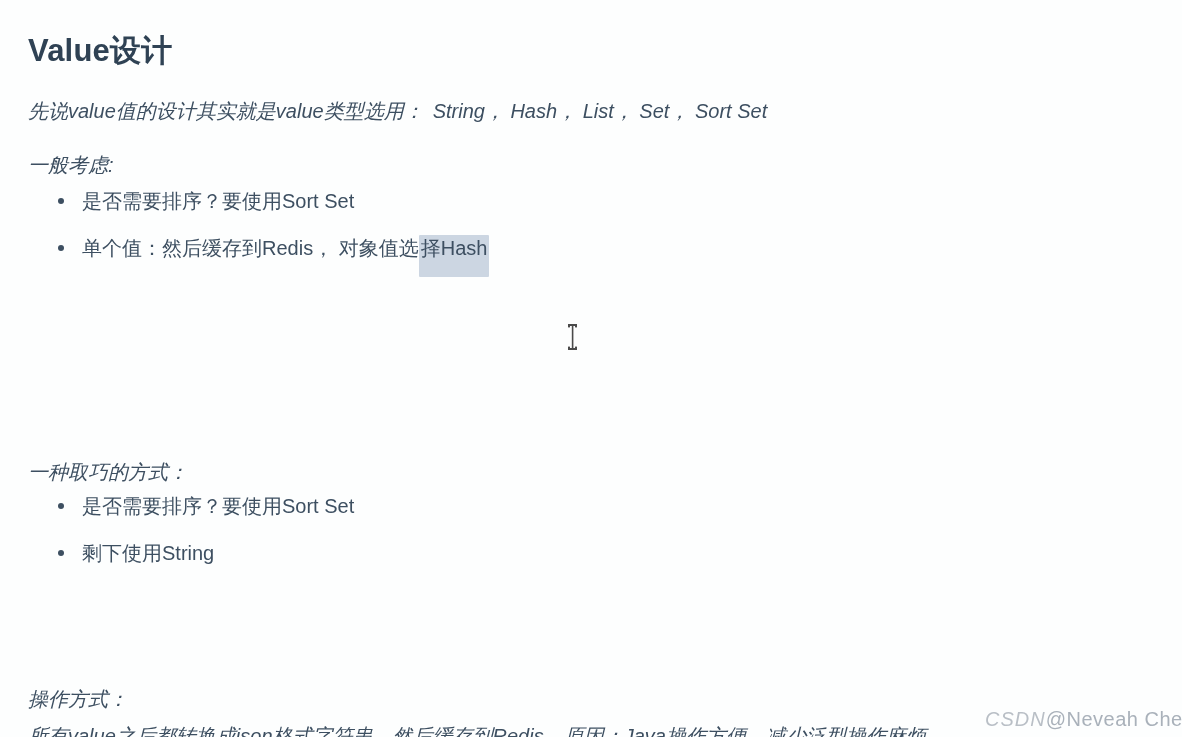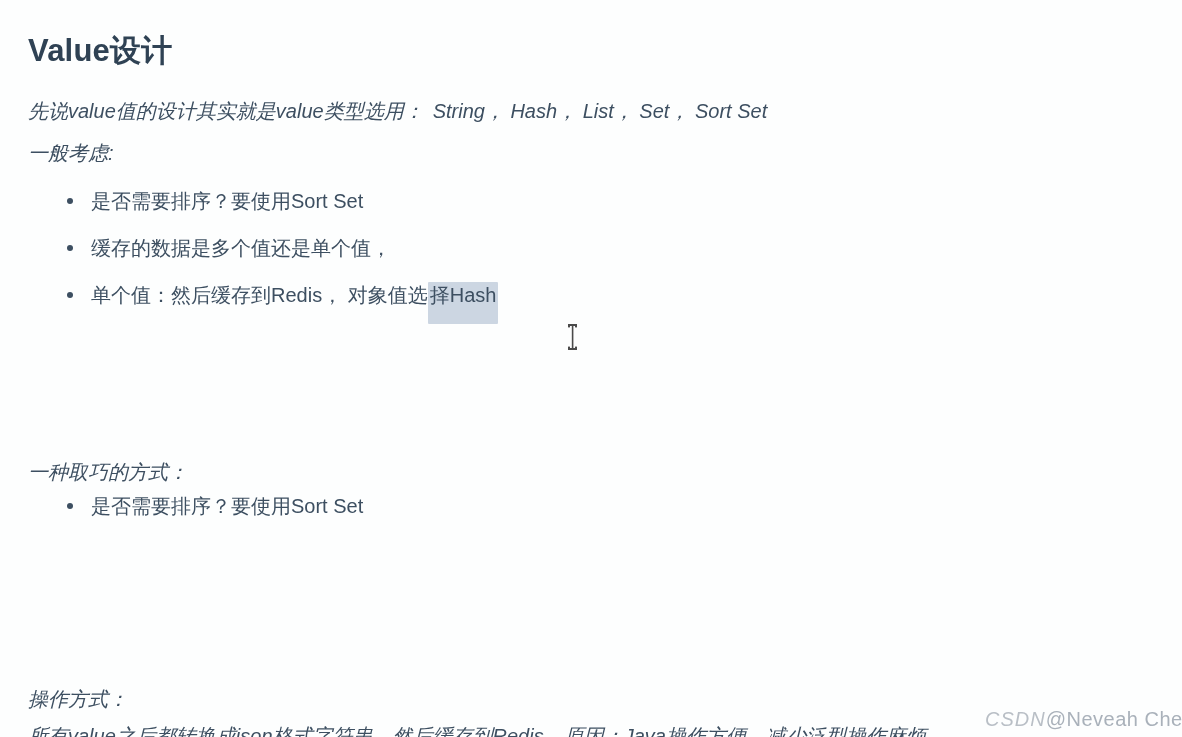--- a/index.html
+++ b/index.html
@@ -44,32 +44,32 @@
     position: absolute;
     left: 28px;
     font-size: 20px;
     line-height: 30px;
     color: #3d4f61;
     white-space: nowrap;
     font-style: italic;
   }
 
   .para-intro { top: 76px; }
-  .para-general { top: 118px; }
+  .para-general { top: 130px; }
   .para-trick { top: 437px; text-align: center; }
   .para-ops { top: 664px; }
   .para-final { top: 701px; }
 
   
   .sp { display: inline-block; width: 9px; }
 
   
   .bullet-list {
     position: absolute;
-    left: 16px;
+    left: 7px;
     margin: 0;
     padding: 0;
     list-style: none;
   }
   .list-general { top: 186px; }
   .list-trick   { top: 491px; }
 
   .bullet-item {
     position: relative;
     height: 47px;
@@ -145,36 +145,36 @@
   </p>
 
   <p class="para para-general">一般考虑:</p>
 
   <ul class="bullet-list list-general">
 
     <li class="bullet-item">
       <span>是否需要排序？要使用Sort Set</span>
     </li>
 
-    <li class="bullet-item">
-      <span>缓存的数据是多个值还是单个值，</span>
-    </li>
 
 
     <li class="bullet-item">
       <span>单个值：然后缓存到Redis， 对象值选</span><span class="sel-mark">择Hash</span>
     </li>
 
   </ul>
 
   <p class="para para-trick">一种取巧的方式：</p>
 
   <ul class="bullet-list list-trick">
     <li class="bullet-item">
       <span>是否需要排序？要使用Sort Set</span>
+    </li>
+    <li class="bullet-item">
+      <span>剩下使用String</span>
     </li>
   </ul>
 
   <p class="para para-ops">操作方式：</p>
 
   <p class="para para-final">所有value之后都转换成json格式字符串，然后缓存到Redis，原因：Java操作方便，减少泛型操作麻烦</p>
 
   <div class="text-cursor">
     <svg width="13" height="26" viewBox="0 0 13 26" xmlns="http://www.w3.org/2000/svg">
       <g fill="#4a4a4a">

